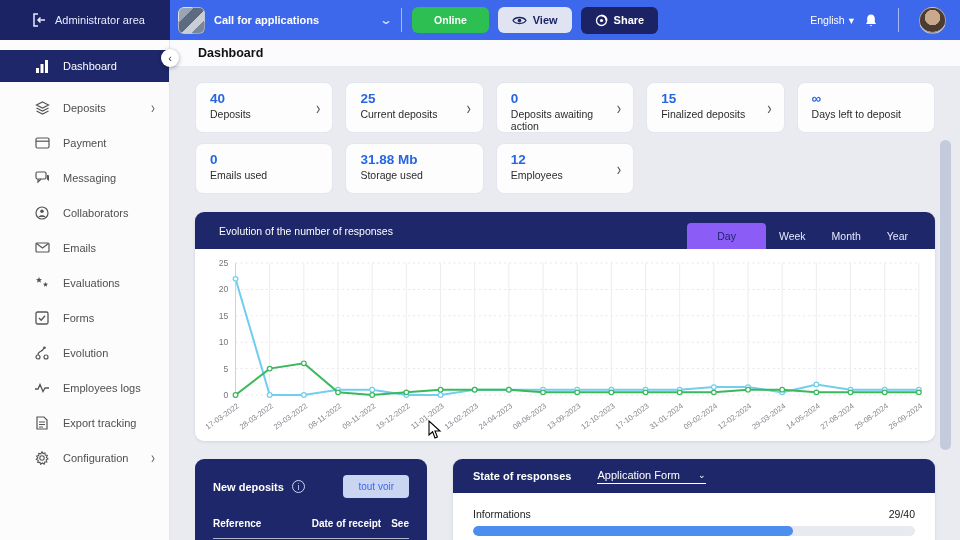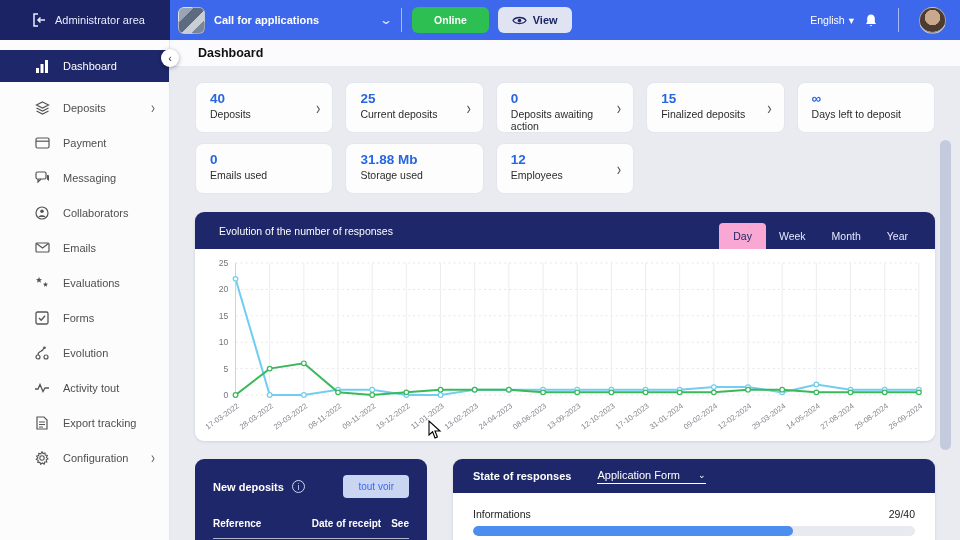--- a/index.html
+++ b/index.html
@@ -47,21 +47,21 @@
   .stat-value { color:#2666e0; font-size:13.5px; font-weight:bold; }
   .stat-label { color:#2b2b2b; font-size:10.5px; margin-top:2px; }
   .stat-chev { position:absolute; right:12px; top:50%; transform:translateY(-50%) scaleY(1.4); color:#555; font-size:13px; }
 
   
   .chart-card { margin-top:18px; border-radius:9px; overflow:hidden; box-shadow:0 1px 3px rgba(30,40,90,.12); }
   .chart-head { background:#1d2769; height:37px; display:flex; align-items:flex-end; padding-left:24px; }
   .chart-title { color:#fff; font-size:10.5px; align-self:center; flex:1; }
   .chart-tabs { display:flex; align-items:flex-end; height:37px; padding-right:14px; }
   .tab { color:#e6e9ff; font-size:10.5px; padding:7px 13px; cursor:pointer; }
-  .tab.active { background:#f9a8d4; color:#1d2769; border-radius:4px 4px 0 0; padding:7px 14px; }
+  .tab.active { background:#8b5cf6; color:#1d2769; border-radius:4px 4px 0 0; padding:7px 30px; }
   .chart-body { background:#fff; height:192px; padding:4px 6px 0 2px; }
 
   
   .bottom-row { display:flex; gap:26px; margin-top:18px; align-items:flex-start; }
   .deposits-card { width:232px; background:#1d2769; border-radius:9px; padding:16px 18px; height:120px; }
   .dep-top { display:flex; align-items:center; }
   .dep-title { color:#fff; font-size:11px; font-weight:bold; }
   .info-ic { width:13px; height:13px; border-radius:50%; border:1.3px solid #cfd6f5; color:#cfd6f5; font-size:9px; display:inline-flex; align-items:center; justify-content:center; margin-left:8px; }
   .btn-toutvoir { margin-left:auto; background:#c9d5f1; color:#3e6af0; font-size:10px; padding:6px 15px; border-radius:4px; }
   .dep-cols { display:flex; margin-top:20px; color:#fff; font-size:10px; font-weight:bold; }
@@ -105,20 +105,28 @@
     <div class="vdiv"></div>
     <button class="btn btn-online">
         <span>Online</span>
       </button>
     <button class="btn btn-view">
       <svg class="icon" width="15" height="11" viewBox="0 0 15 11">
           <path d="M1 5.5 C3.5 1.5 11.5 1.5 14 5.5 C11.5 9.5 3.5 9.5 1 5.5 Z" fill="none" stroke="#1b2364" stroke-width="1.3"></path>
           <circle cx="7.5" cy="5.5" r="1.8" fill="#1b2364"></circle>
         </svg>
       <span>View</span>
+    </button>
+    <button class="btn btn-share">
+      <svg class="icon" width="13" height="13" viewBox="0 0 13 13">
+          <circle cx="6.5" cy="6.5" r="5" fill="none" stroke="#fff" stroke-width="1.3"></circle>
+          <path d="M6.5 1.5 A5 5 0 0 1 11.5 6.5" fill="none" stroke="#fff" stroke-width="2.2"></path>
+          <circle cx="6.5" cy="6.5" r="1.6" fill="#fff"></circle>
+        </svg>
+      <span>Share</span>
     </button>
     <div class="topbar-right">
       <div class="lang">
         <span>English</span>
         <span>▾</span>
       </div>
       <svg class="icon" width="14" height="15" viewBox="0 0 14 15">
           <path d="M7 1.5 C4.5 1.5 3.2 3.4 3.2 5.6 L3.2 9 L2 11 H12 L10.8 9 L10.8 5.6 C10.8 3.4 9.5 1.5 7 1.5 Z" fill="#fff"></path>
           <path d="M5.7 12.3 a1.4 1.4 0 0 0 2.6 0 Z" fill="#fff"></path>
         </svg>
@@ -215,21 +223,21 @@
           </svg>
         </span>
       <span class="grow">Evolution</span>
     </div>
     <div class="side-item">
       <span class="ic">
           <svg class="icon" width="16" height="10" viewBox="0 0 16 10">
             <path d="M1 6 H4 L6 1.5 L9 8.5 L11 5 H15" fill="none" stroke="currentColor" stroke-width="1.3"></path>
           </svg>
         </span>
-      <span class="grow">Activity tout</span>
+      <span class="grow">Employees logs</span>
     </div>
     <div class="side-item">
       <span class="ic">
           <svg class="icon" width="12" height="14" viewBox="0 0 12 14">
             <path d="M1 1 H8 L11 4 V13 H1 Z" fill="none" stroke="currentColor" stroke-width="1.2"></path>
             <line x1="3" y1="6" x2="9" y2="6" stroke="currentColor" stroke-width="1"></line>
             <line x1="3" y1="8.5" x2="9" y2="8.5" stroke="currentColor" stroke-width="1"></line>
             <line x1="3" y1="11" x2="7" y2="11" stroke="currentColor" stroke-width="1"></line>
           </svg>
         </span>

